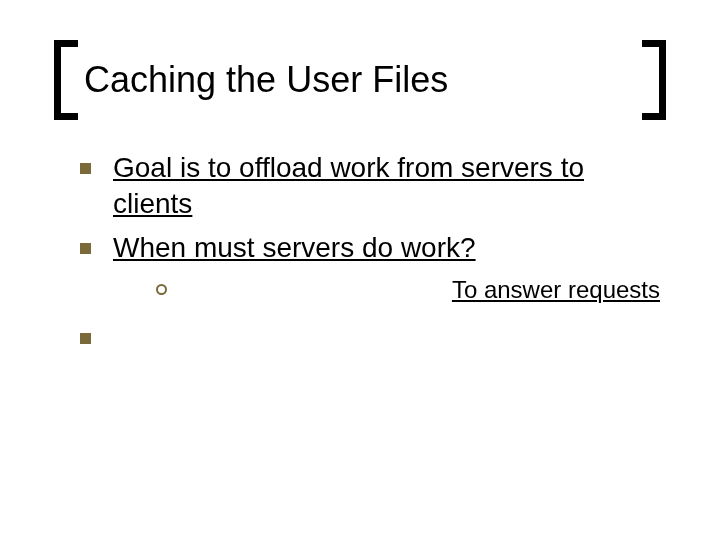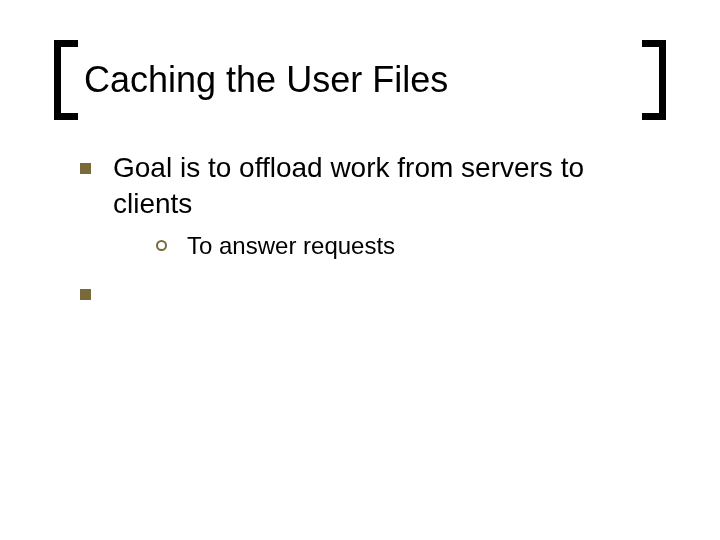--- a/index.html
+++ b/index.html
@@ -53,20 +53,21 @@
     align-items: center;
     font-size: 36px;
     color: #000;
     letter-spacing: 0px;
   }
   .body {
     position: absolute;
     left: 80px;
     top: 150px;
     right: 60px;
+    text-decoration: underline;
   }
   .l1 {
     display: flex;
     align-items: flex-start;
     margin-bottom: 8px;
   }
   .l1 .sq {
     flex: 0 0 auto;
     width: 11px;
     height: 11px;
@@ -79,20 +80,21 @@
     line-height: 36px;
     color: #000;
   }
   .l2-group {
     margin: 4px 0 14px 76px;
   }
   .l2 {
     display: flex;
     align-items: flex-start;
     margin-bottom: 2px;
+    justify-content: space-between;
   }
   .l2 .circ {
     flex: 0 0 auto;
     width: 11px;
     height: 11px;
     border: 2px solid #7a6a3a;
     border-radius: 50%;
     box-sizing: border-box;
     margin-top: 10px;
     margin-right: 20px;
@@ -115,20 +117,24 @@
     <div class="bracket-right"></div>
   </div>
 
   <div class="body">
 
     <div class="l1">
       <div class="sq"></div>
       <div class="txt">Goal is to offload work from servers to clients</div>
     </div>
 
+    <div class="l1">
+      <div class="sq"></div>
+      <div class="txt">When must servers do work?</div>
+    </div>
 
     <div class="l2-group">
       <div class="l2">
         <div class="circ"></div>
         <div class="txt">To answer requests</div>
       </div>
     </div>
 
     <div class="l1">
       <div class="sq"></div>

